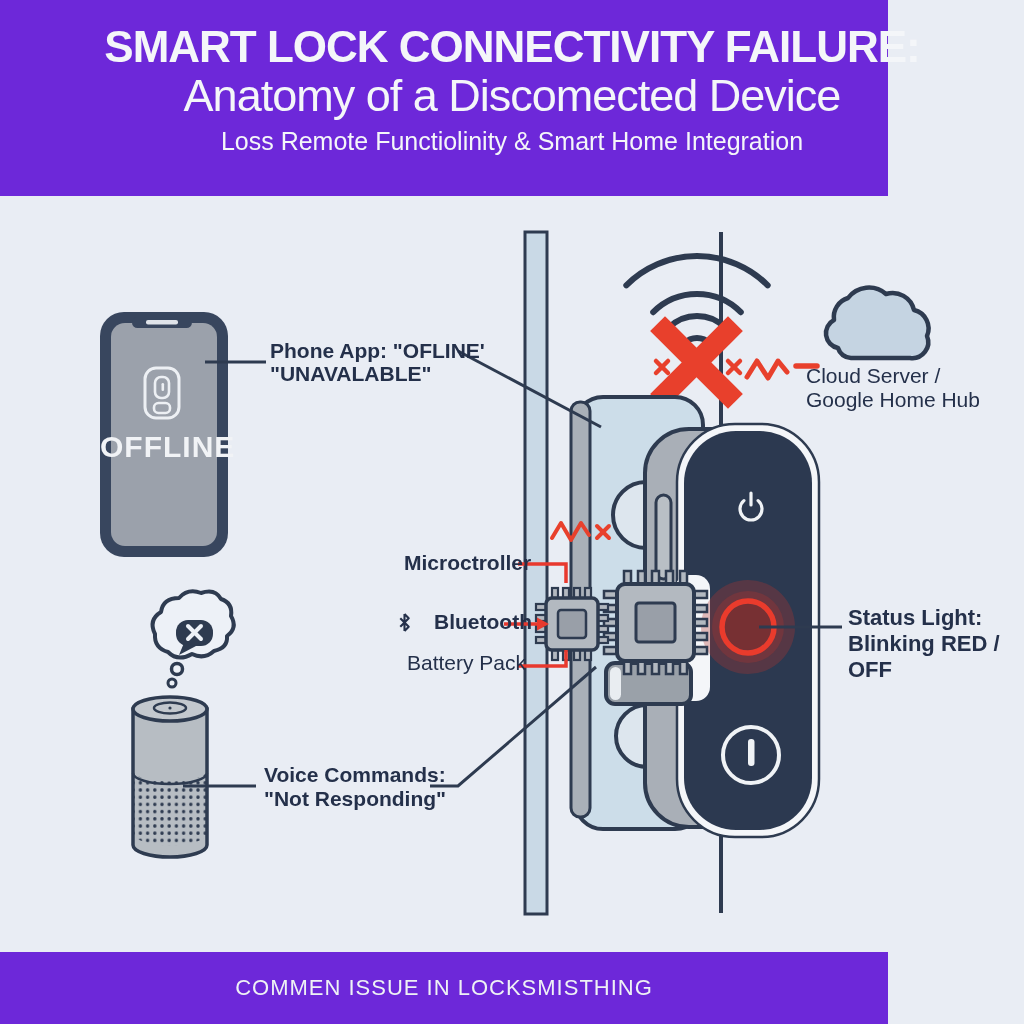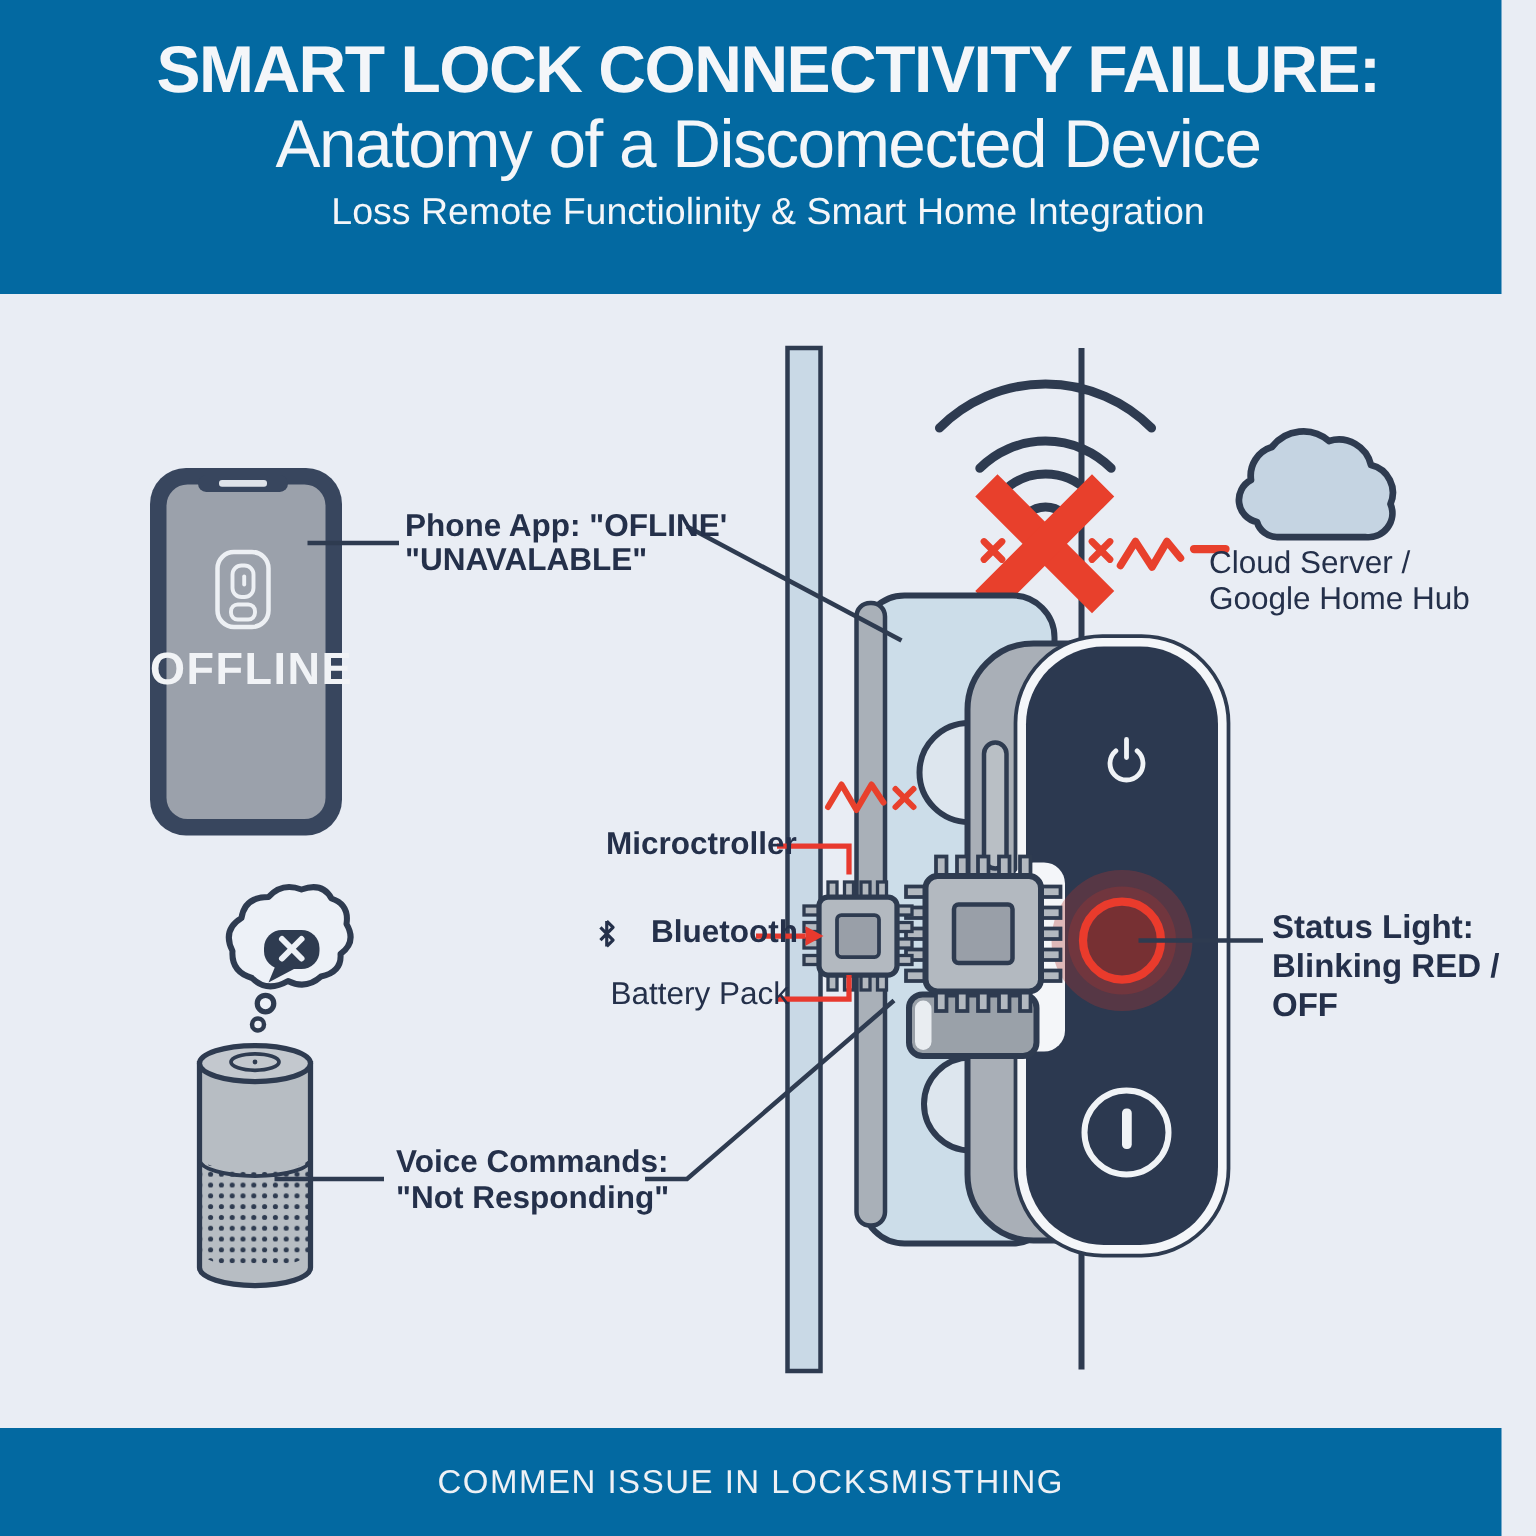--- a/index.html
+++ b/index.html
@@ -1,19 +1,19 @@
 <!DOCTYPE html>
 <html><head>
 <meta charset="utf-8">
 <style>
   html,body{margin:0;padding:0;background:#e9edf4;}
   #canvas{position:relative;width:1024px;height:1024px;overflow:hidden;
           font-family:"Liberation Sans",sans-serif;background:#e9edf4;}
   
-  .band{position:absolute;left:0;width:1001px;background:#0369a1;z-index:3;}
+  .band{position:absolute;left:0;width:888px;background:#6d28d9;z-index:3;}
   #header{top:0;height:196px;}
   #footer{top:952px;height:72px;display:flex;align-items:center;justify-content:center;}
   .htext{position:absolute;left:0;width:1024px;text-align:center;color:#f4f6f9;}
   #title1{top:22px;font-size:44px;font-weight:700;letter-spacing:-1px;}
   #title2{top:70px;font-size:45px;font-weight:400;letter-spacing:-1px;}
   #subtitle{top:127px;font-size:25px;font-weight:400;letter-spacing:0;}
   #footer-text{color:#eef1f5;font-size:22px;font-weight:500;letter-spacing:1px;}
   
   #art{position:absolute;left:0;top:196px;z-index:1;}
   

